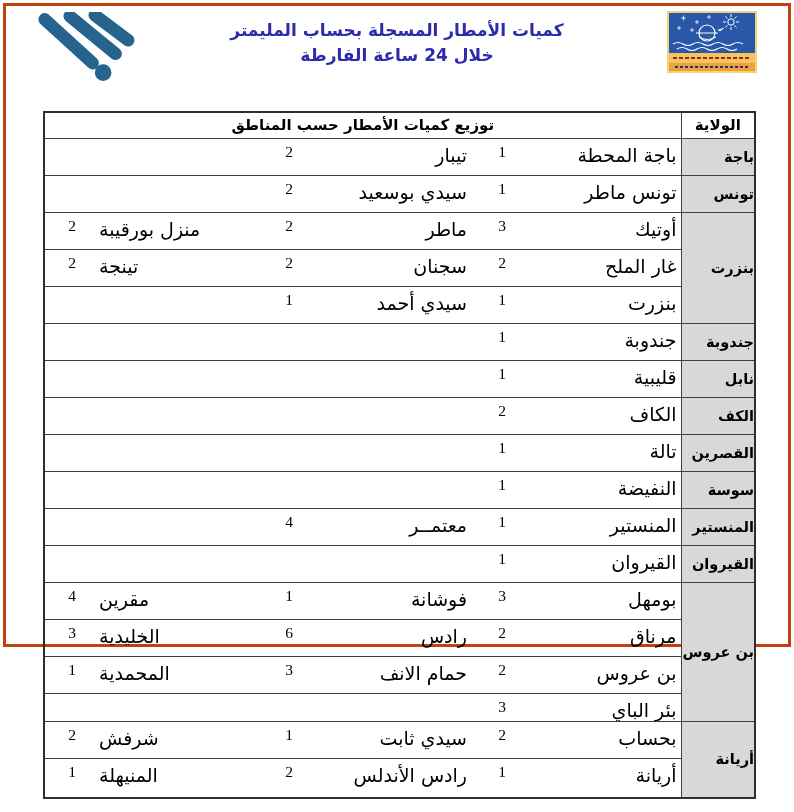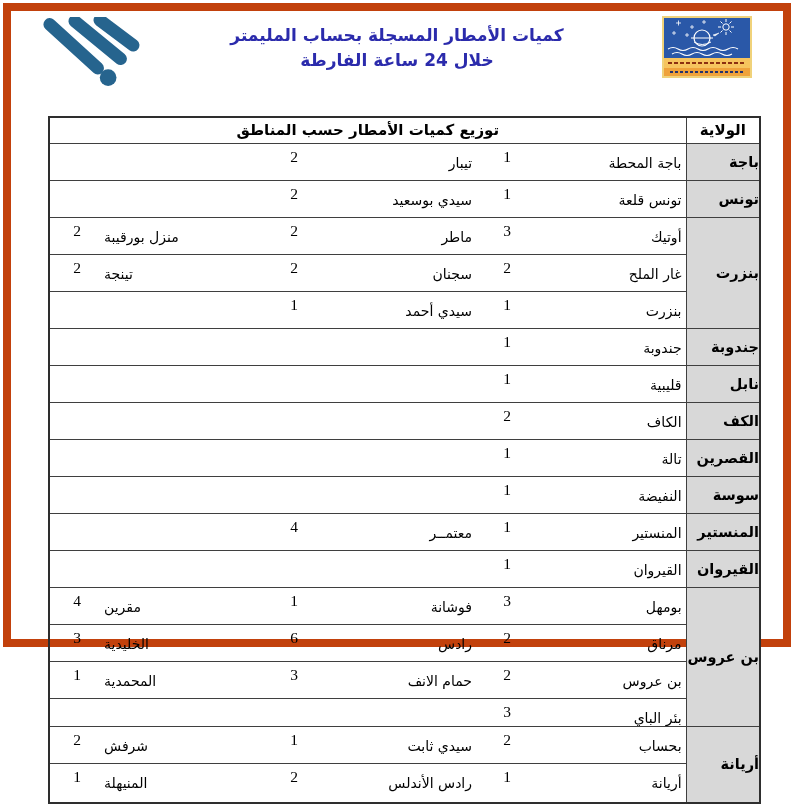--- a/index.html
+++ b/index.html
@@ -11,21 +11,21 @@
     --inm-orange:#EFA23B;
     --inm-band1:#F6C45E;
     --inm-gold:#F0D27A;
     --line:#3F3F3F;
   }
   *{box-sizing:border-box;margin:0;padding:0;}
   html,body{width:794px;height:812px;overflow:hidden;background:#ffffff;}
   body{font-family:"DejaVu Sans",sans-serif;}
   .page-frame{
     position:absolute;left:3px;top:3px;width:788px;height:644px;
-    border:8px solid #c2410c;background:#fff;
+    border:3px solid #c2410c;background:#fff;
   }
   
   .report-header{position:relative;height:105px;}
   .logo-left{position:absolute;left:22px;top:6px;width:120px;height:70px;}
   .logo-right{
     position:absolute;right:31px;top:5px;width:90px;height:62px;
     border:2px solid var(--inm-gold);background:#fff;
     display:flex;flex-direction:column;
   }
   .inm-sky{width:100%;height:40px;background:var(--inm-blue);display:block;}
@@ -58,21 +58,21 @@
   tr.head{height:26px;}
   td.gov-head,td.dist-head{
     border:1px solid var(--line);font-weight:bold;font-size:15px;
     text-align:center;vertical-align:middle;background:#fff;
   }
   td.gov{
     border:1px solid var(--line);background:var(--gov-bg);
     font-weight:bold;font-size:14.5px;text-align:right;vertical-align:middle;
   }
   td.data{border-top:1px solid var(--line);}
-  td.station{font-size:14px;vertical-align:top;padding-top:11px;}
+  td.station{font-size:19px;vertical-align:top;padding-top:5px;}
   td.n1{text-align:right;padding-right:4px;}
   td.n2{text-align:right;padding-right:14px;}
   td.n3{text-align:left;padding-right:8px;}
   td.val{
     font-family:"Liberation Serif","DejaVu Serif",serif;
     font-size:15.5px;text-align:center;vertical-align:top;padding-top:4px;
   }
 </style>
 </head>
 <body>
@@ -161,21 +161,21 @@
           <td class="gov" rowspan="1">باجة</td>
           <td class="data station n1">باجة المحطة</td>
           <td class="data val">1</td>
           <td class="data station n2">تيبار</td>
           <td class="data val">2</td>
           <td class="data station n3"></td>
           <td class="data val"></td>
         </tr>
         <tr style="height: 37px;">
           <td class="gov" rowspan="1">تونس</td>
-          <td class="data station n1">تونس قلعة</td>
+          <td class="data station n1">تونس ماطر</td>
           <td class="data val">1</td>
           <td class="data station n2">سيدي بوسعيد</td>
           <td class="data val">2</td>
           <td class="data station n3"></td>
           <td class="data val"></td>
         </tr>
         <tr style="height: 37px;">
           <td class="gov" rowspan="3">بنزرت</td>
           <td class="data station n1">أوتيك</td>
           <td class="data val">3</td>

